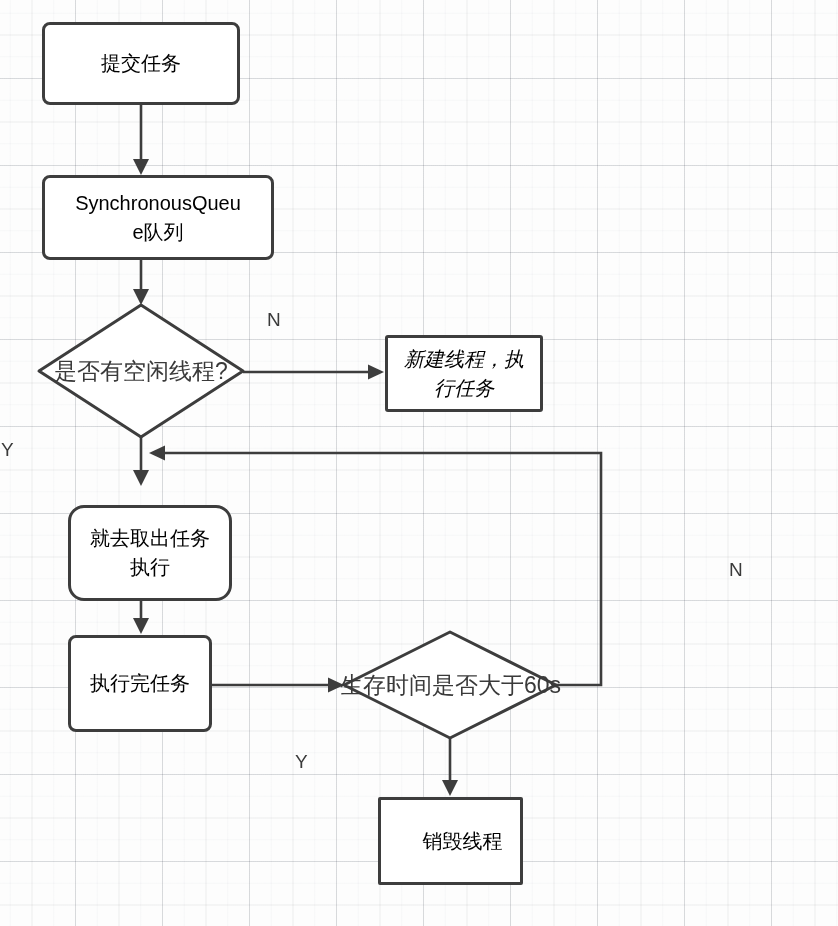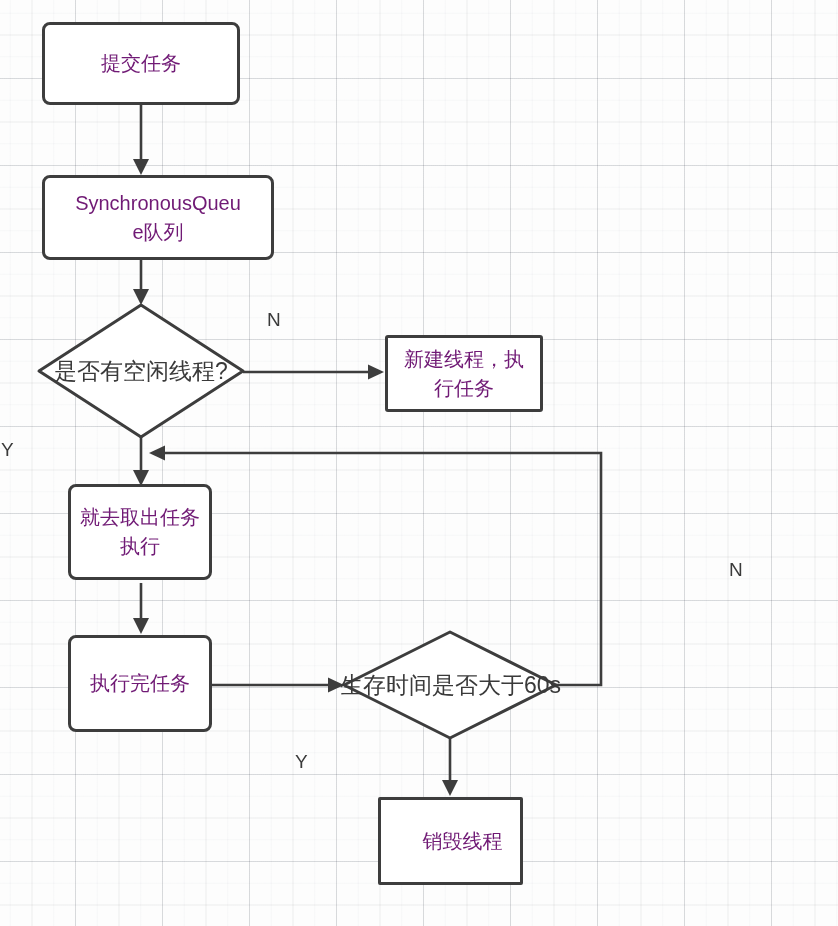--- a/index.html
+++ b/index.html
@@ -30,34 +30,34 @@
 
   .node {
     position: absolute;
     box-sizing: border-box;
     background: #ffffff;
     border: 3px solid #3d3d3d;
     display: flex;
     align-items: center;
     justify-content: center;
     text-align: center;
-    color: #701a75;
+    color: #000000;
     font-size: 20px;
     line-height: 29px;
   }
 
   #n-submit     { left: 42px;  top: 22px;  width: 198px; height: 83px; border-radius: 8px; }
   #n-queue      { left: 42px;  top: 175px; width: 232px; height: 85px; border-radius: 8px; }
   #n-newthread  { left: 385px; top: 335px; width: 158px; height: 77px; border-radius: 3px; }
-  #n-taketask   { left: 68px;  top: 484px; width: 144px; height: 96px; border-radius: 8px; }
+  #n-taketask   { left: 68px;  top: 505px; width: 164px; height: 96px; border-radius: 16px; }
   #n-taskdone   { left: 68px;  top: 635px; width: 144px; height: 97px; border-radius: 8px; }
   #n-destroy    { left: 378px; top: 797px; width: 145px; height: 88px; border-radius: 2px; padding-left: 24px; }
 
   #n-queue .lbl     { display: inline-block; width: 172px; word-break: break-all; }
-  #n-newthread .lbl { display: inline-block; width: 128px; }
+  #n-newthread .lbl { display: inline-block; width: 128px; font-style: italic; }
   #n-taketask .lbl  { display: inline-block; width: 127px; }
   #n-submit .lbl, #n-taskdone .lbl, #n-destroy .lbl { white-space: nowrap; }
 
   .diamond-label {
     position: absolute;
     width: 220px;
     text-align: center;
     color: #3a3a3a;
     font-size: 23px;
     line-height: 24px;

